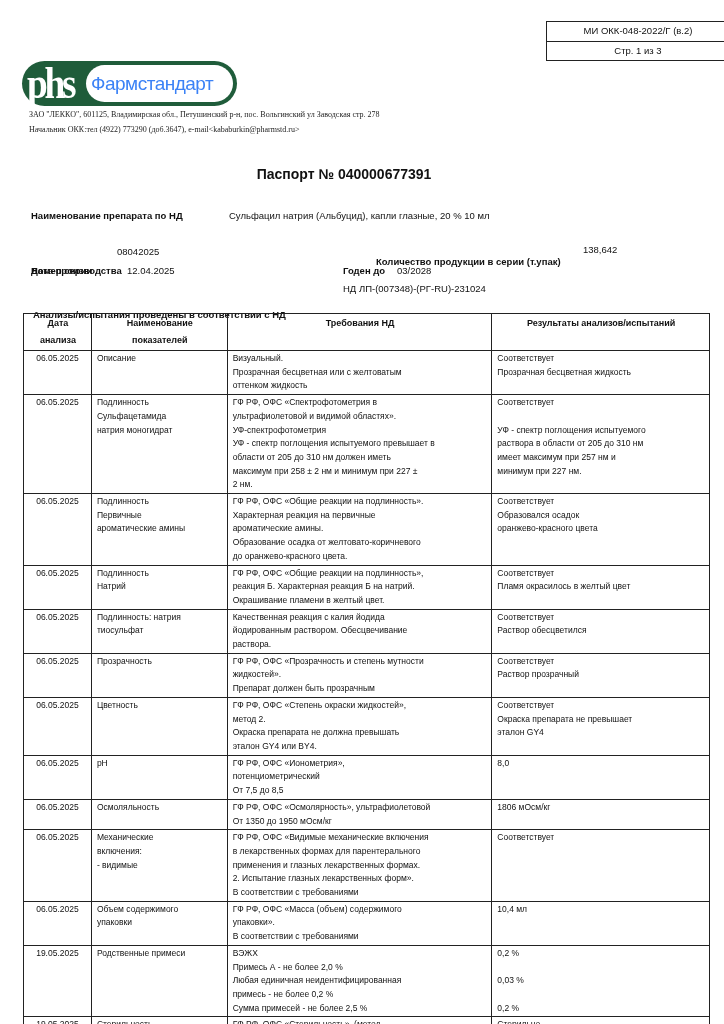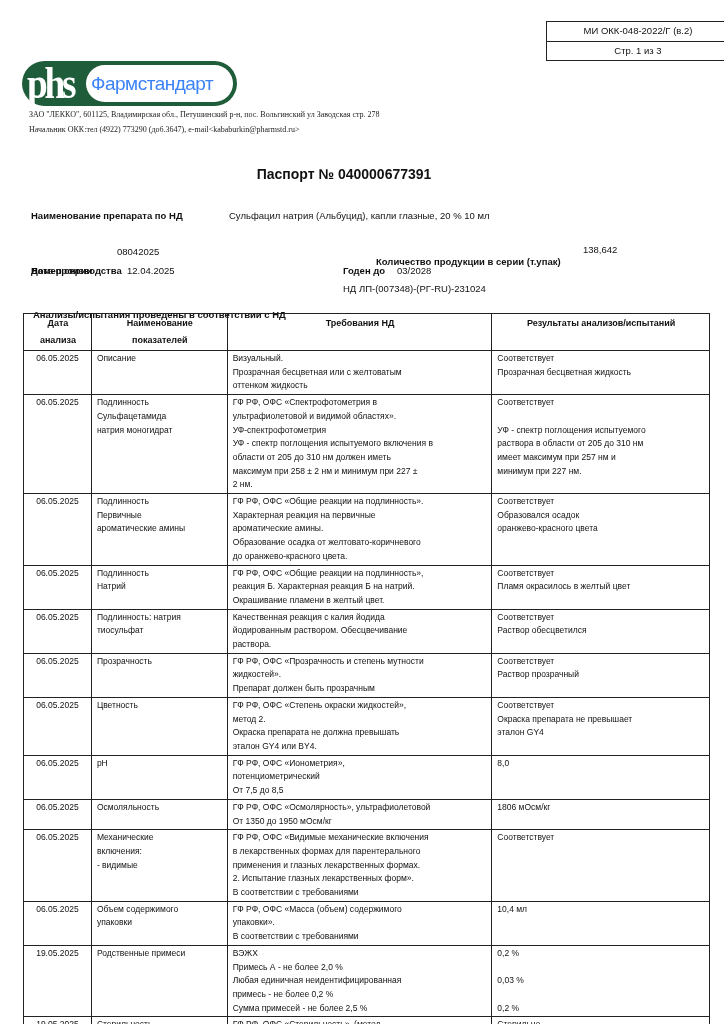--- a/index.html
+++ b/index.html
@@ -161,21 +161,21 @@
         <td class="c-date">06.05.2025</td>
         <td>
           <span class="ln">Подлинность</span>
           <span class="ln">Сульфацетамида</span>
           <span class="ln">натрия моногидрат</span>
         </td>
         <td>
           <span class="ln">ГФ РФ, ОФС «Спектрофотометрия в</span>
           <span class="ln">ультрафиолетовой и видимой областях».</span>
           <span class="ln">УФ-спектрофотометрия</span>
-          <span class="ln">УФ - спектр поглощения испытуемого включения в</span>
+          <span class="ln">УФ - спектр поглощения испытуемого превышает в</span>
           <span class="ln">области от 205 до 310 нм должен иметь</span>
           <span class="ln">максимум при 258 ± 2 нм и минимум при 227 ±</span>
           <span class="ln">2 нм.</span>
         </td>
         <td>
           <span class="ln">Соответствует</span>
           <span class="ln">&nbsp;</span>
           <span class="ln">УФ - спектр поглощения испытуемого</span>
           <span class="ln">раствора в области от 205 до 310 нм</span>
           <span class="ln">имеет максимум при 257 нм и</span>

